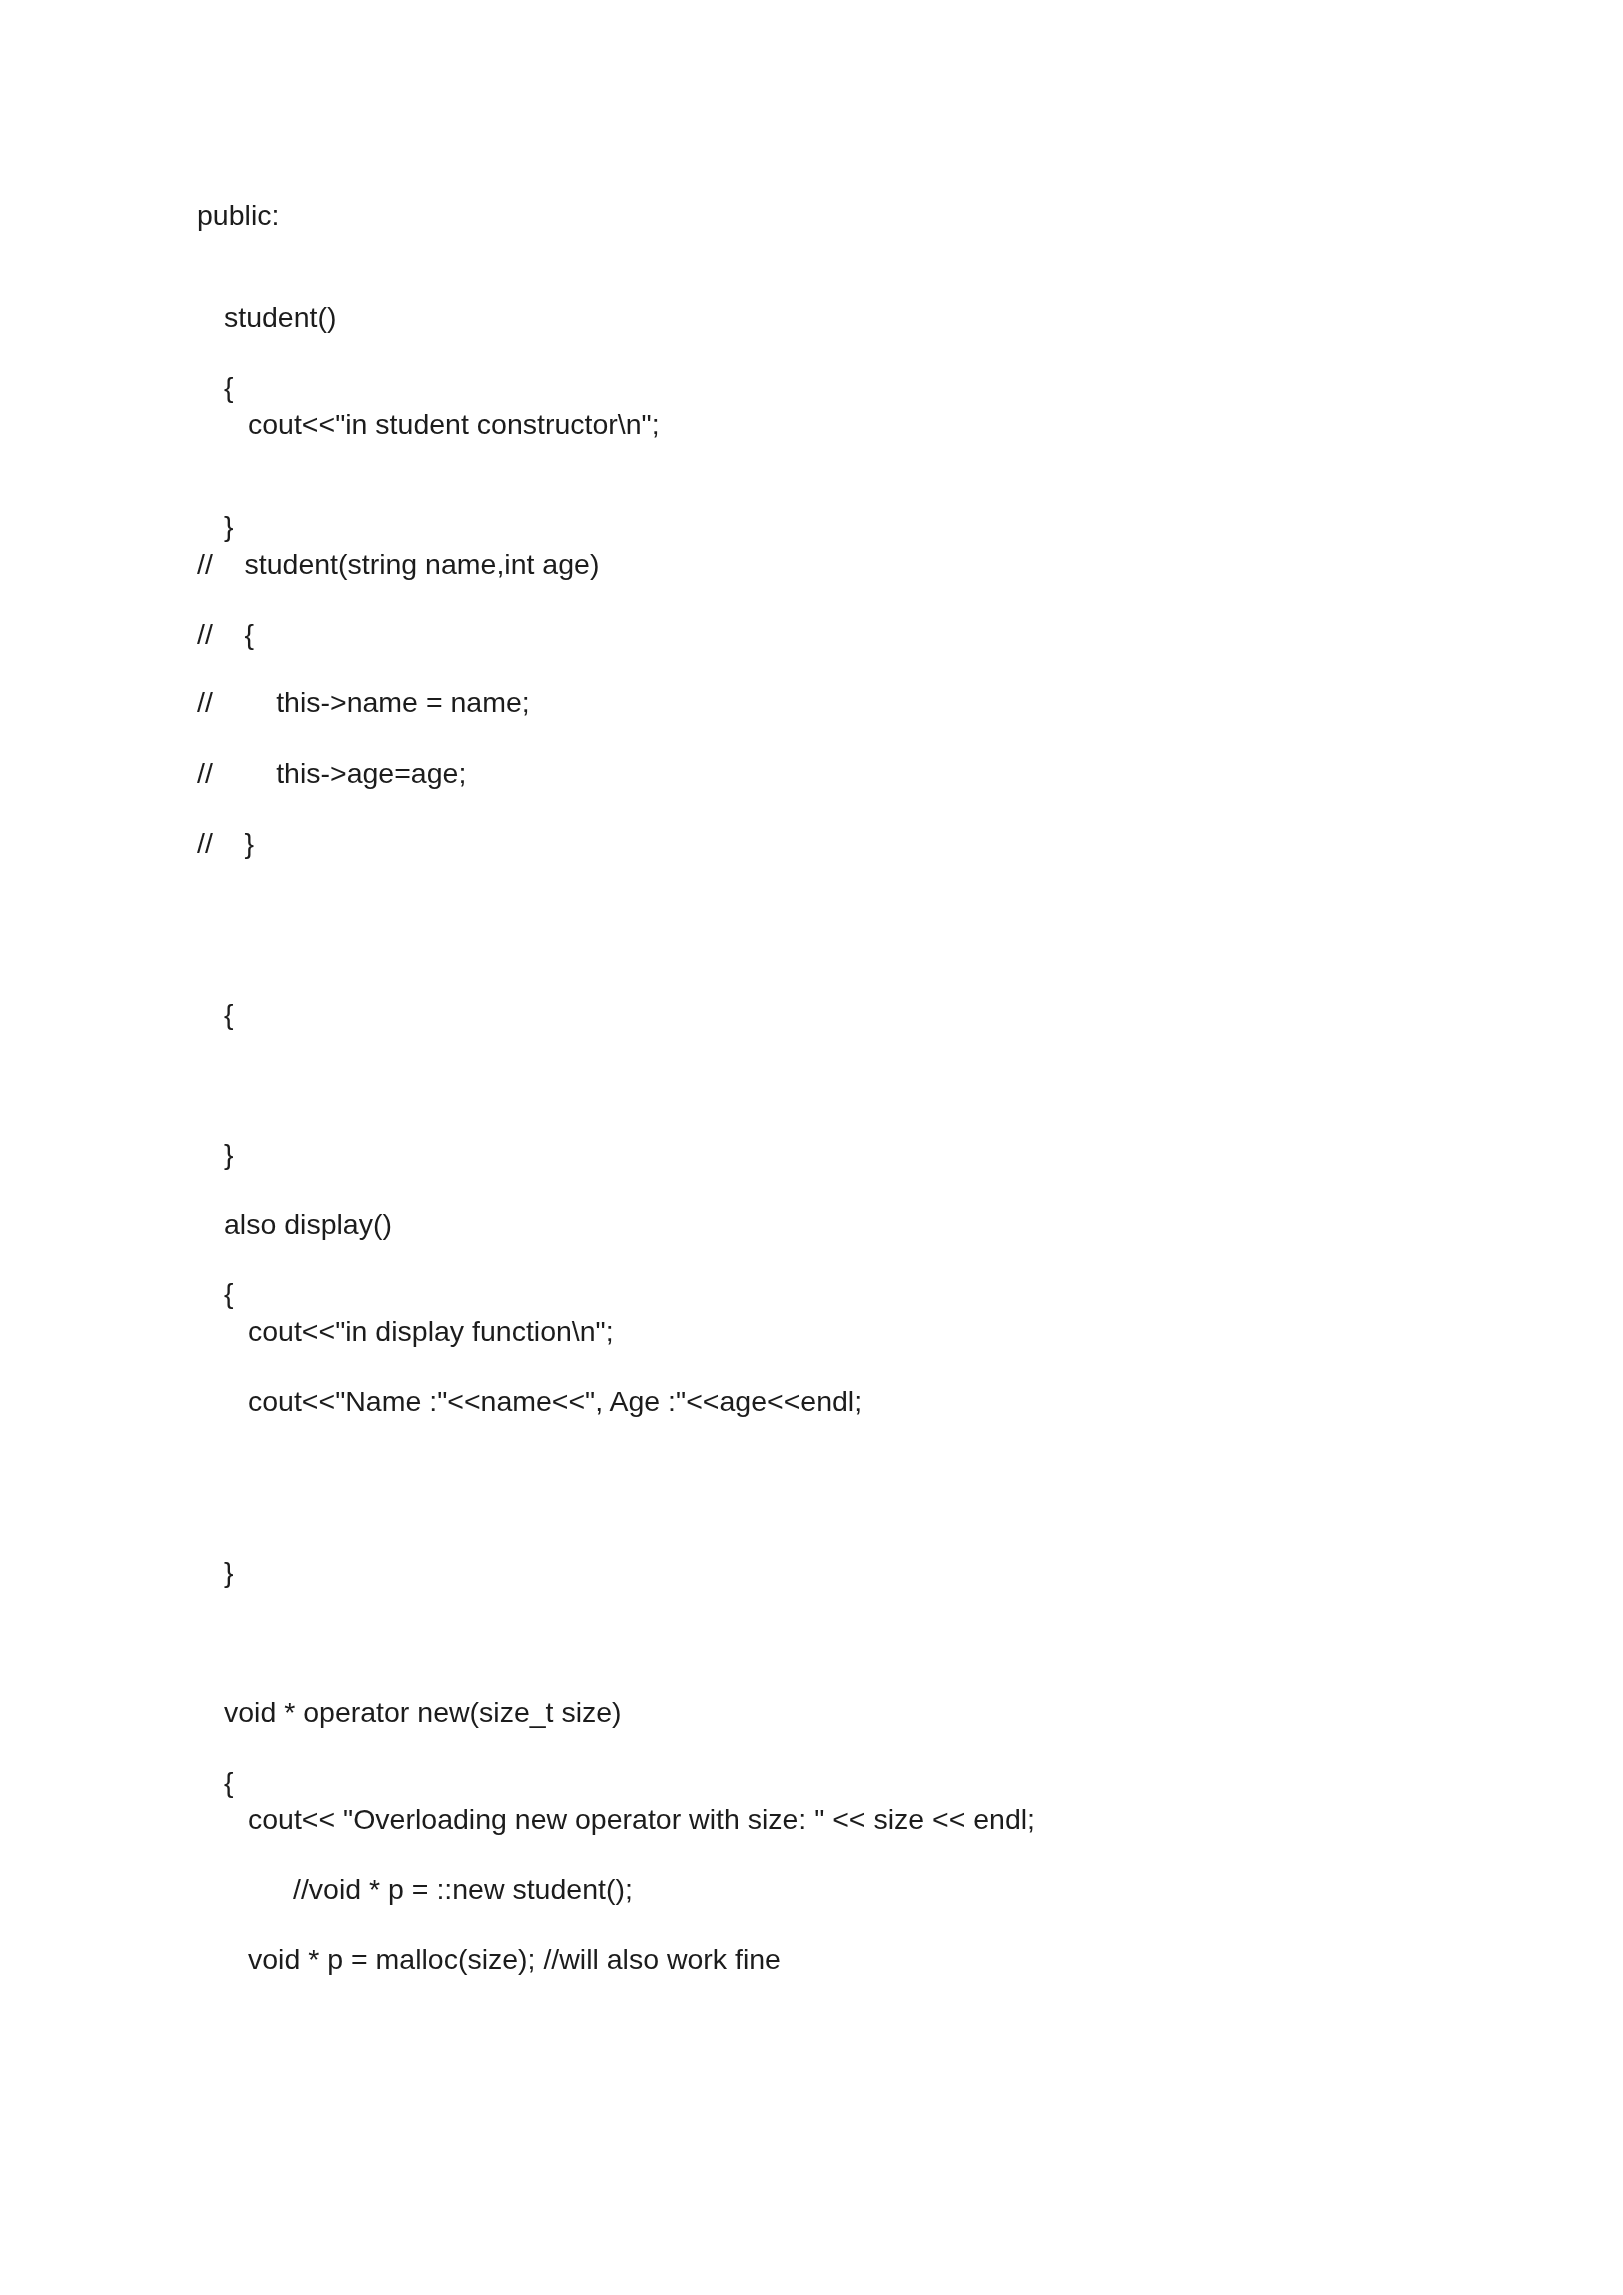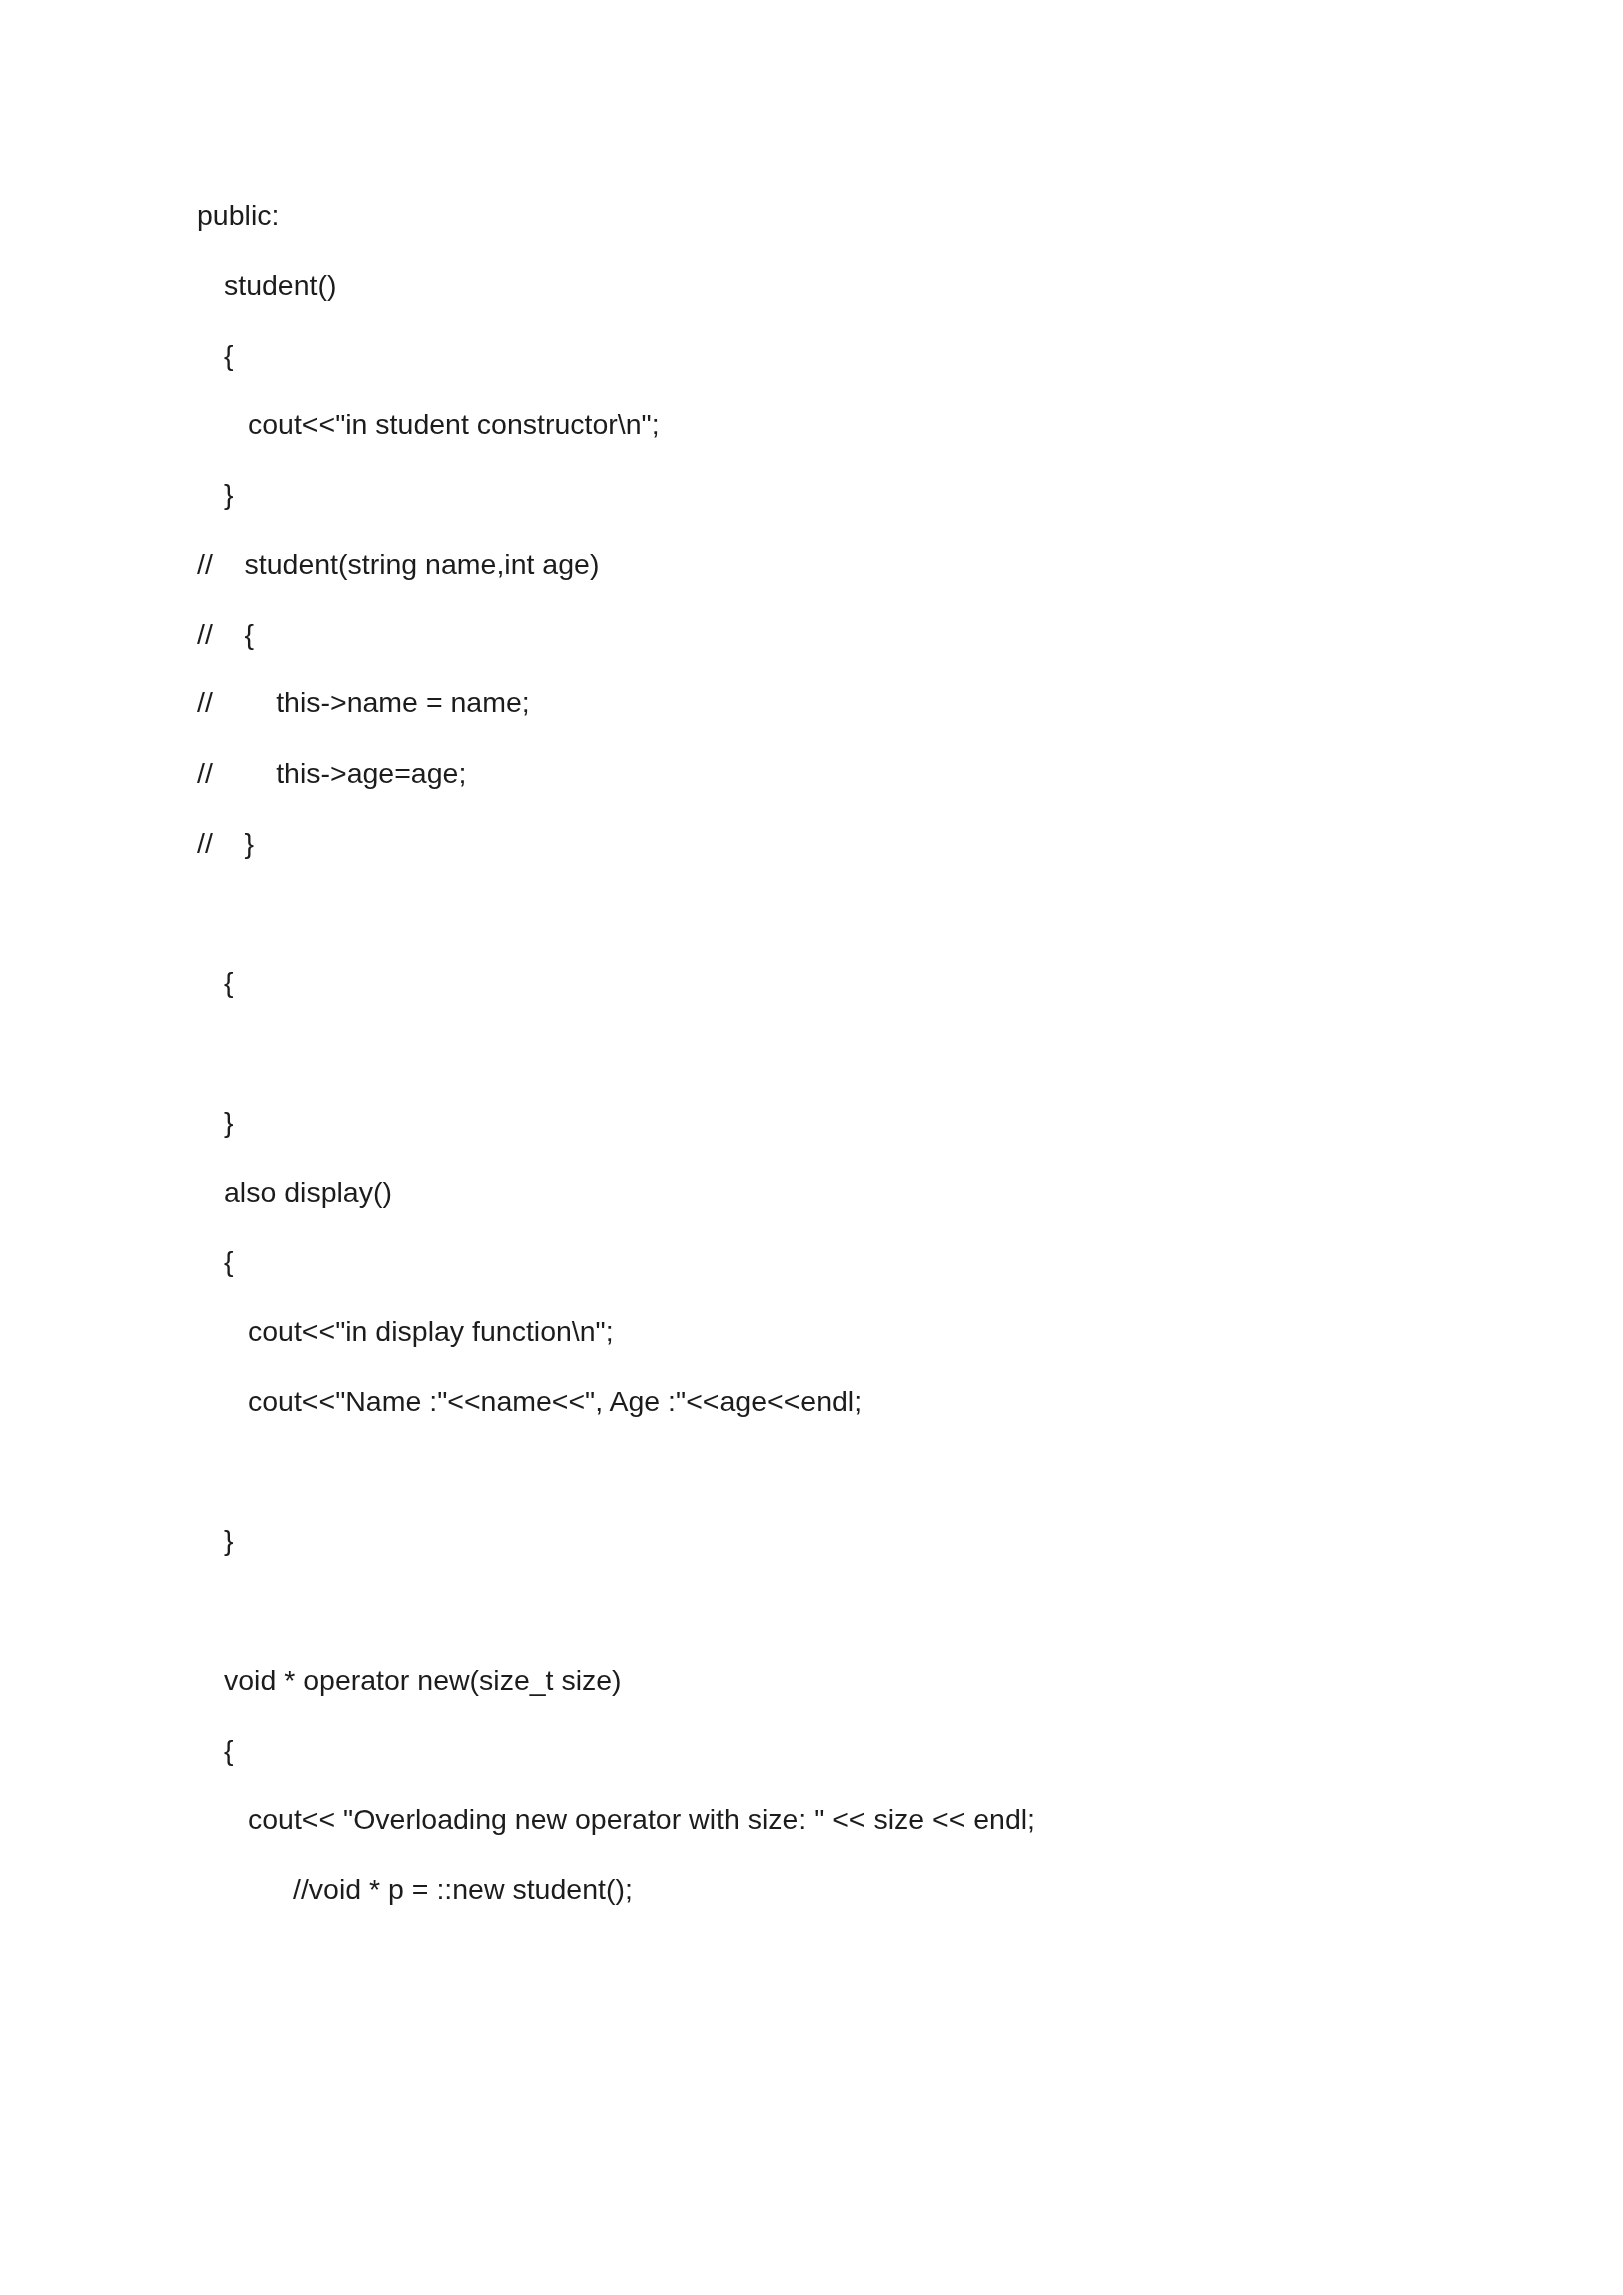--- a/index.html
+++ b/index.html
@@ -17,21 +17,21 @@
   }
   .code-line {
     position: absolute;
     white-space: pre;
     font-size: 28.5px;
     line-height: 35px;
     color: #1c1c1c;
     letter-spacing: 0px;
   }
   .lv0 { left: 197px; }
-  .lv1 { left: 224px; }
+  .lv1 { left: 224px; margin-top: 32px; }
   .lv2 { left: 248px; }
 </style>
 </head>
 <body>
 
 <div class="page">
     <div class="code-line lv0" style="top: 198px;">public:</div>
     <div class="code-line lv1" style="top: 268px;">student()</div>
     <div class="code-line lv1" style="top: 338px;">{</div>
     <div class="code-line lv2" style="top: 407px;">cout&lt;&lt;"in student constructor\n";</div>
@@ -48,14 +48,15 @@
     <div class="code-line lv1" style="top: 1244px;">{</div>
     <div class="code-line lv2" style="top: 1314px;">cout&lt;&lt;"in display function\n";</div>
     <div class="code-line lv2" style="top: 1384px;">cout&lt;&lt;"Name :"&lt;&lt;name&lt;&lt;", Age :"&lt;&lt;age&lt;&lt;endl;</div>
     <div class="code-line lv1" style="top: 1454px;"></div>
     <div class="code-line lv1" style="top: 1523px;">}</div>
     <div class="code-line lv1" style="top: 1593px;"></div>
     <div class="code-line lv1" style="top: 1663px;">void * operator new(size_t size)</div>
     <div class="code-line lv1" style="top: 1733px;">{</div>
     <div class="code-line lv2" style="top: 1802px;">cout&lt;&lt; "Overloading new operator with size: " &lt;&lt; size &lt;&lt; endl;</div>
     <div class="code-line lv2" style="top: 1872px; margin-left: 45px;">//void * p = ::new student();</div>
+    <div class="code-line lv2" style="top: 1942px;">void * p = malloc(size); //will also work fine</div>
   </div>
 
 
 </body></html>

